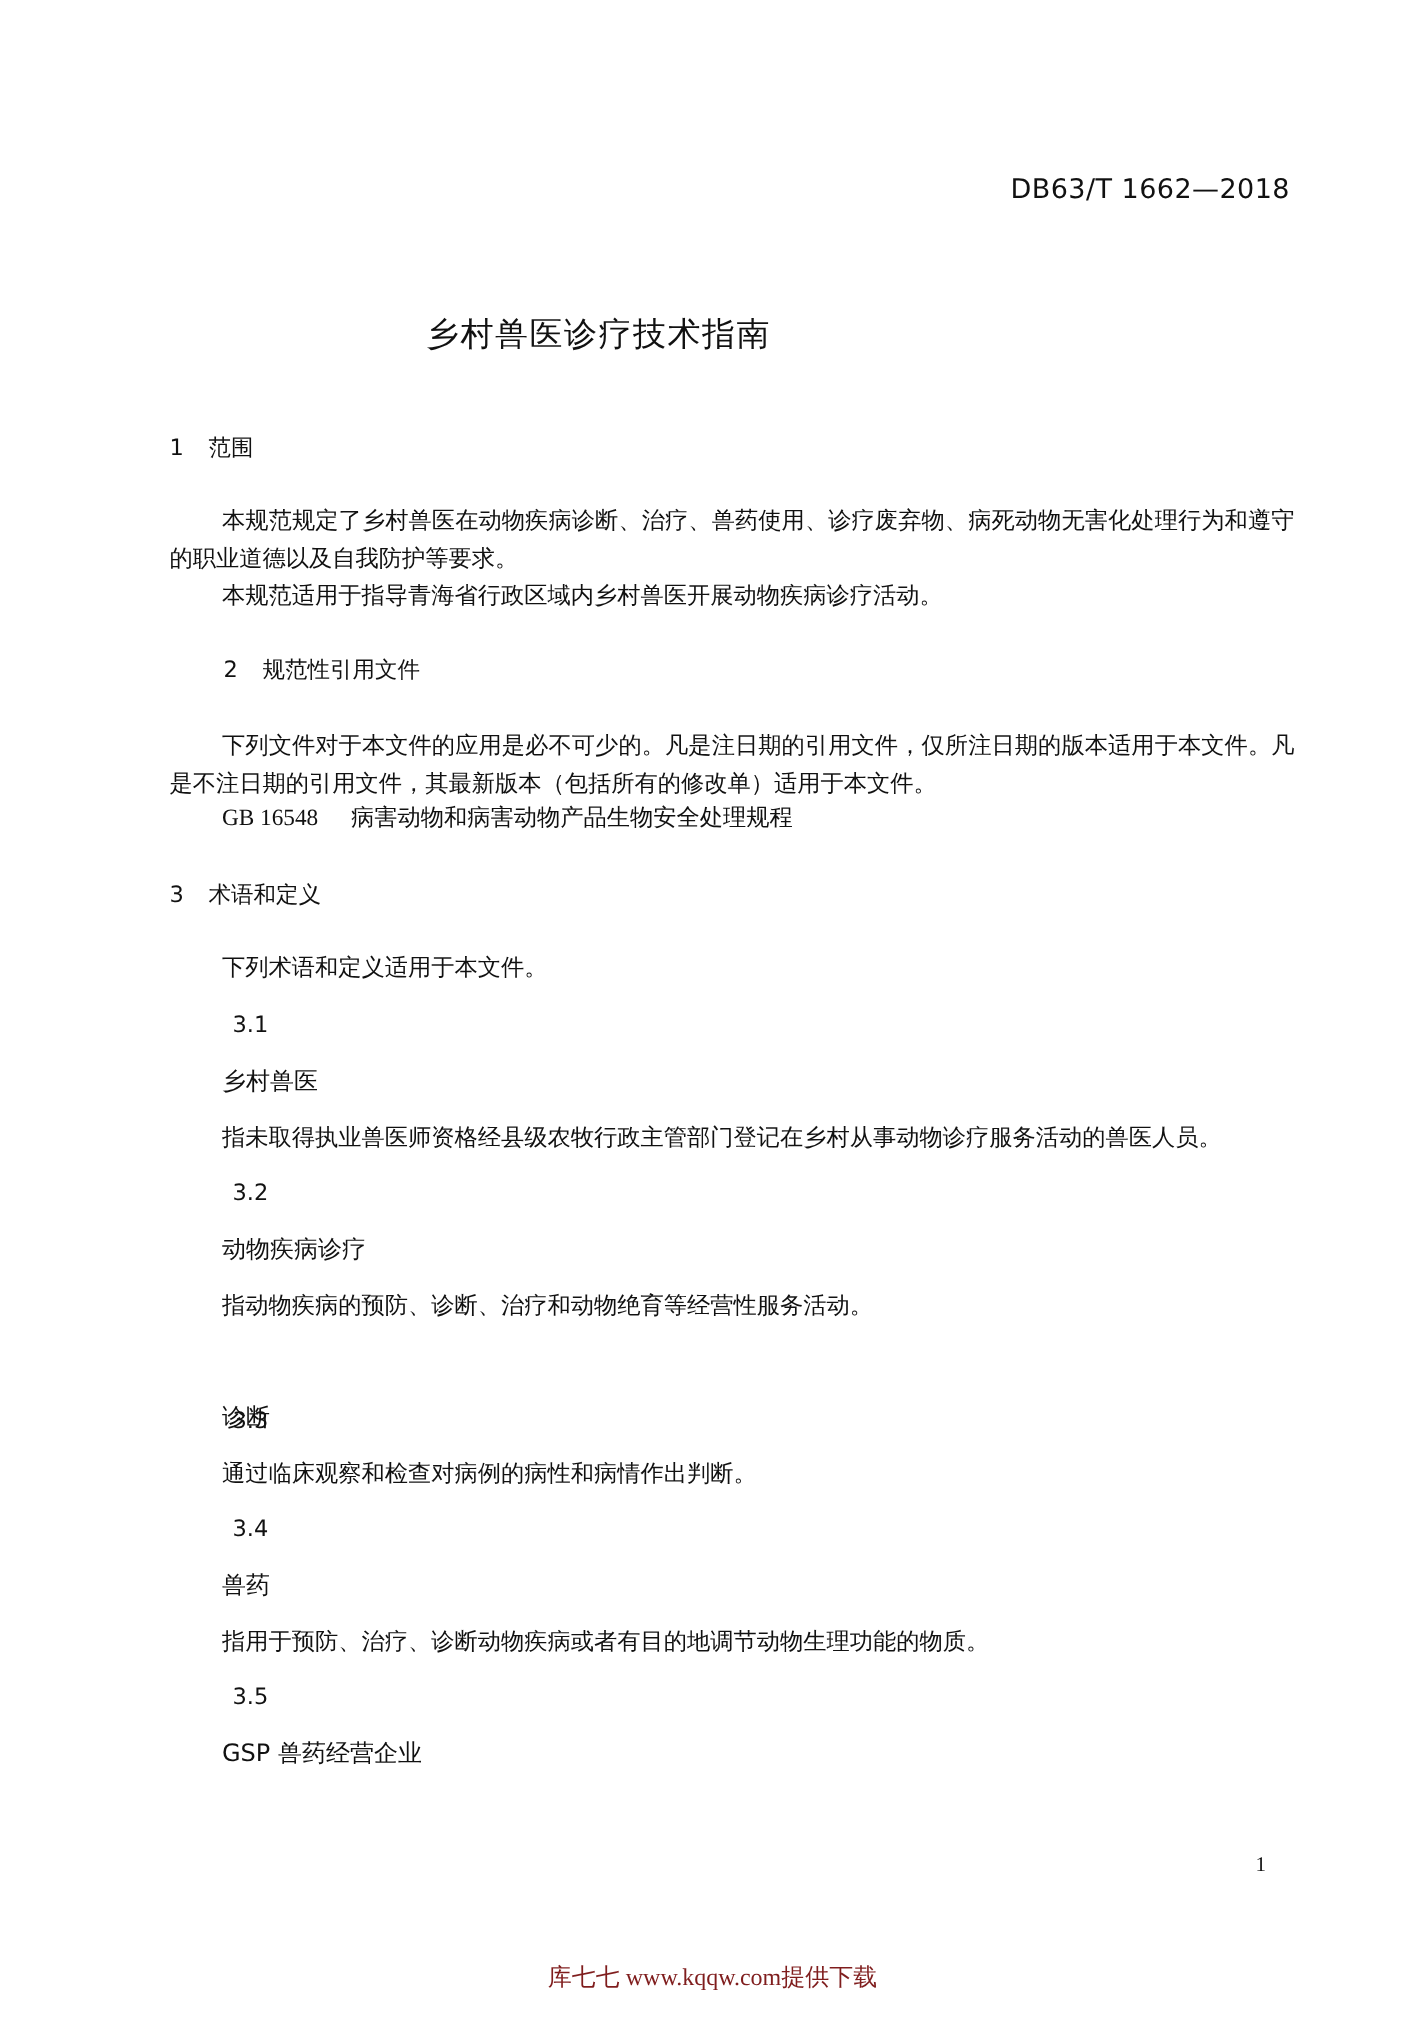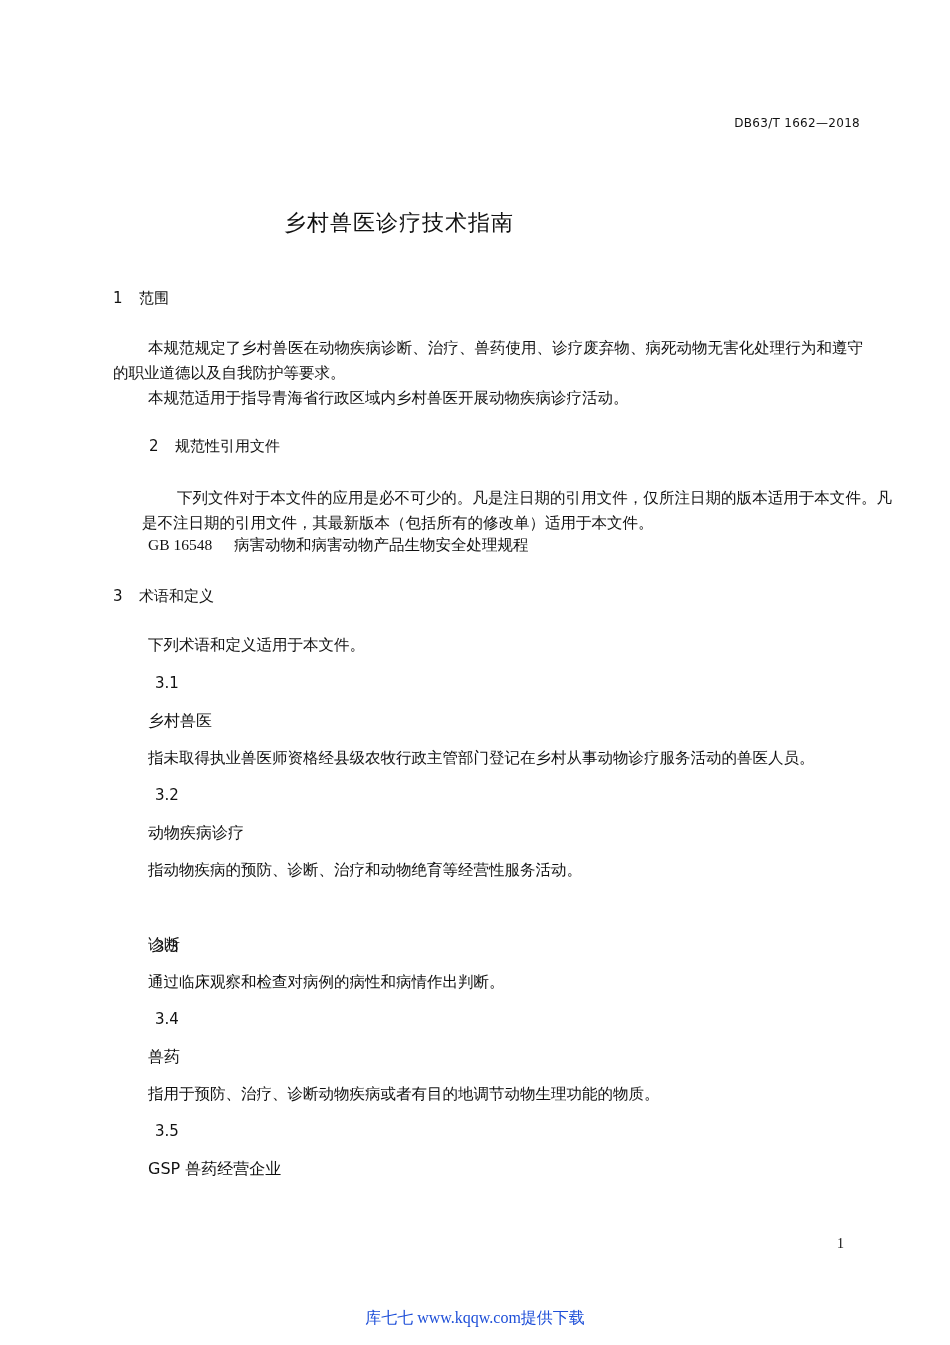--- a/index.html
+++ b/index.html
@@ -1,49 +1,49 @@
 <!DOCTYPE html>
 <html><head>
   <meta charset="utf-8">
   <style>
     html, body { margin: 0; padding: 0; background: #ffffff; }
     body { width: 950px; height: 1345px; position: relative; overflow: hidden; color: #111; }
     .serif { font-family: "Liberation Serif", "DejaVu Serif", serif; }
     .sans { font-family: "DejaVu Sans", "Liberation Sans", sans-serif; }
     .abs { position: absolute; white-space: nowrap; }
-    .std-no { right: 90px; top: 116px; font-size: 12px; letter-spacing: 0.3px; }
+    .std-no { right: 90px; top: 116px; font-size: 18px; letter-spacing: 0.3px; }
     .title { left: 0; width: 798px; text-align: center; top: 208px; font-size: 22px; letter-spacing: 1px; }
     .h1 { left: 113px; font-size: 15px; }
     .h1 .num { display: inline-block; width: 26px; }
     .para { left: 113px; width: 750px; font-size: 15.5px; line-height: 25px; white-space: normal; text-align: justify; }
     .indent { text-indent: 35px; }
     .num-only { left: 113px; font-size: 15px; margin-left: 42px; }
     .term { left: 148px; font-size: 16px; }
     .def { left: 148px; font-size: 15.5px; }
     .pagenum { left: 837px; top: 1236px; font-size: 14px; }
-    .footer { left: 0; width: 950px; text-align: center; top: 1308px; font-size: 16px; color: #1d4ed8; }
+    .footer { left: 0; width: 950px; text-align: center; top: 1308px; font-size: 16px; color: #7f1d1d; }
     .ref-code { display: inline-block; width: 86px; }
   </style>
 </head>
 <body>
 
 <div class="abs sans std-no">DB63/T 1662—2018</div>
 
 <div class="abs sans title">乡村兽医诊疗技术指南</div>
 
 <div class="abs sans h1" style="top:289px;">
   <span class="num">1</span><span>范围</span>
 </div>
 <div class="abs serif para indent" style="top:335px;">本规范规定了乡村兽医在动物疾病诊断、治疗、兽药使用、诊疗废弃物、病死动物无害化处理行为和遵守的职业道德以及自我防护等要求。</div>
 <div class="abs serif para indent" style="top:385px;">本规范适用于指导青海省行政区域内乡村兽医开展动物疾病诊疗活动。</div>
 
 <div class="abs sans h1" style="top:437px;margin-left:36px;">
   <span class="num">2</span><span>规范性引用文件</span>
 </div>
-<div class="abs serif para indent" style="top:485px;margin-left:29px;">下列文件对于本文件的应用是必不可少的。凡是注日期的引用文件，仅所注日期的版本适用于本文件。凡是不注日期的引用文件，其最新版本（包括所有的修改单）适用于本文件。</div>
+<div class="abs serif para indent" style="top:485px;">下列文件对于本文件的应用是必不可少的。凡是注日期的引用文件，仅所注日期的版本适用于本文件。凡是不注日期的引用文件，其最新版本（包括所有的修改单）适用于本文件。</div>
 <div class="abs serif" style="left:148px; top:535px; font-size:15.5px;">
   <span class="ref-code">GB 16548</span><span>病害动物和病害动物产品生物安全处理规程</span>
 </div>
 
 <div class="abs sans h1" style="top:587px;">
   <span class="num">3</span><span>术语和定义</span>
 </div>
 <div class="abs serif def" style="top:635px;text-align:center;">下列术语和定义适用于本文件。</div>
 
 <div class="abs sans num-only" style="top:674px;">3.1</div>

